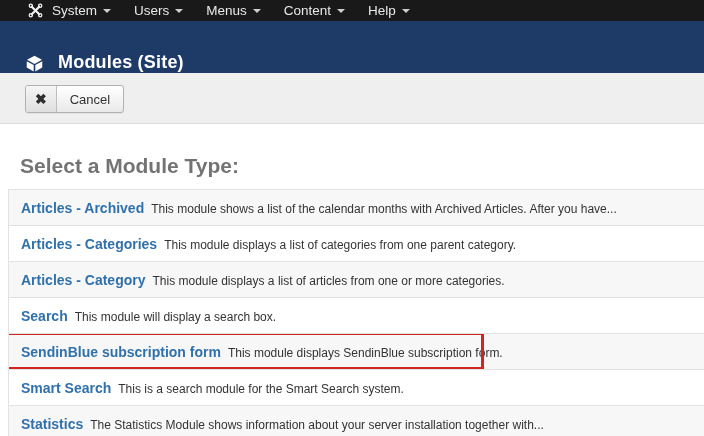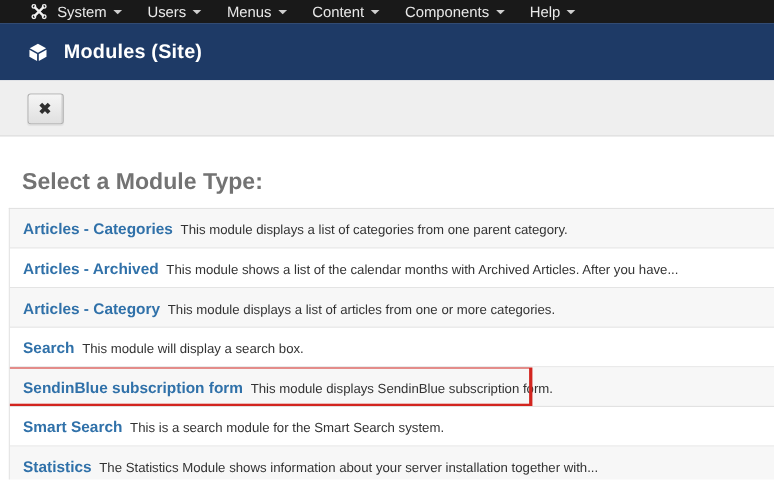--- a/index.html
+++ b/index.html
@@ -10,21 +10,21 @@
   
   .topbar { height:21px; background:var(--topbar,#191919); display:flex; align-items:center; }
   .logo { margin:0 9px 0 28px; display:flex; align-items:center; }
   .menu-items { display:flex; align-items:center; height:100%; }
   .menu-item { display:inline-flex; align-items:center; color:#e9e9e9; font-size:13.5px;
                margin-right:23px; cursor:pointer; height:100%; }
   .menu-item .caret { width:0; height:0; margin-left:6px; border-left:4px solid transparent;
                border-right:4px solid transparent; border-top:4px solid #cfcfcf; display:inline-block; }
 
   
-  .pageheader { height:52px; background:var(--accent,#1e3a66); display:flex; align-items:center;
+  .pageheader { height:52px; background:var(--accent,#1e3a66); display:flex; align-items:flex-end;
                 padding-left:25px; }
   .pageheader h1 { color:#fff; font-size:18px; font-weight:bold; letter-spacing:.2px; }
   .cube-icon { margin-right:14px; display:flex; align-items:center; }
 
   
   .toolbar { height:51px; background:#efefef; border-bottom:1px solid #ddd; padding:12px 0 0 25px; }
   .btn-cancel { display:inline-flex; align-items:stretch; height:28px; border:1px solid #b1b1b1;
                 border-radius:3px; background:linear-gradient(#ffffff,#e9e9e9); cursor:pointer;
                 font-family:inherit; padding:0; overflow:hidden;
                 box-shadow:0 1px 1px rgba(0,0,0,.06); }
@@ -77,55 +77,52 @@
   </span>
         <span class="menu-item">
     <span class="mi-label">Menus</span>
     <span class="caret"></span>
   </span>
         <span class="menu-item">
     <span class="mi-label">Content</span>
     <span class="caret"></span>
   </span>
         <span class="menu-item">
-    <span class="mi-label">Components</span>
-    <span class="caret"></span>
-  </span>
-        <span class="menu-item">
     <span class="mi-label">Help</span>
     <span class="caret"></span>
   </span>
       </div>
   </nav>
 
   <header class="pageheader">
     <span class="cube-icon">
       <svg width="19" height="19" viewBox="0 0 24 24" fill="#fff">
         <path d="M12 2.2 L21.4 7.4 12 12.6 2.6 7.4 Z"></path>
         <path d="M2.2 9 L11 13.9 V22 L2.2 17.1 Z"></path>
         <path d="M21.8 9 L13 13.9 V22 L21.8 17.1 Z"></path>
       </svg>
     </span>
     <h1>Modules (Site)</h1>
   </header>
 
   <div class="toolbar">
     <button class="btn-cancel">
       <span class="btn-ico">✖</span>
+      <span class="btn-label">Cancel</span>
     </button>
   </div>
 
   <main>
     <h2 class="page-heading">Select a Module Type:</h2>
     <div class="module-list" id="module-list">
         <div class="row">
-    <a class="mod-link">Articles - Categories</a><span class="mod-desc">This module displays a list of categories from one parent category.</span>
+    <a class="mod-link">Articles - Archived</a><span class="mod-desc">This module shows a list of the calendar months with Archived Articles. After you have...</span>
   </div>
         <div class="row">
-    <a class="mod-link">Articles - Archived</a><span class="mod-desc">This module shows a list of the calendar months with Archived Articles. After you have...</span>
+    <a class="mod-link">Articles - Categories</a><span class="mod-desc">This module displays a list of categories from one parent category.</span>
   </div>
         <div class="row">
     <a class="mod-link">Articles - Category</a><span class="mod-desc">This module displays a list of articles from one or more categories.</span>
   </div>
         <div class="row">
     <a class="mod-link">Search</a><span class="mod-desc">This module will display a search box.</span>
   </div>
         <div class="row highlighted">
     <a class="mod-link">SendinBlue subscription form</a><span class="mod-desc">This module displays SendinBlue subscription form.</span>
   <div class="annotation-box"></div></div>

